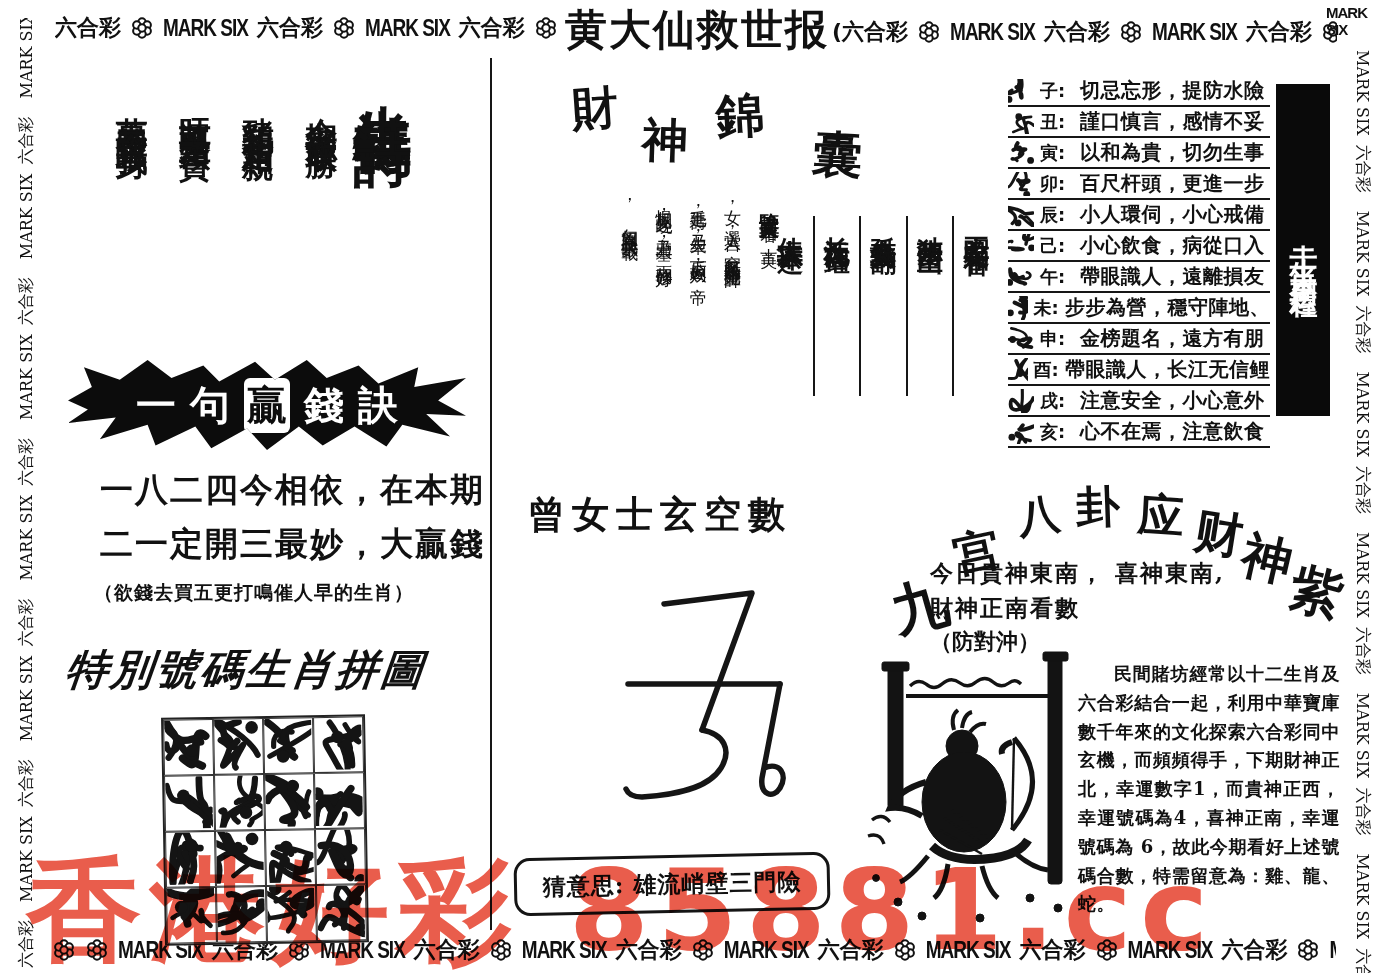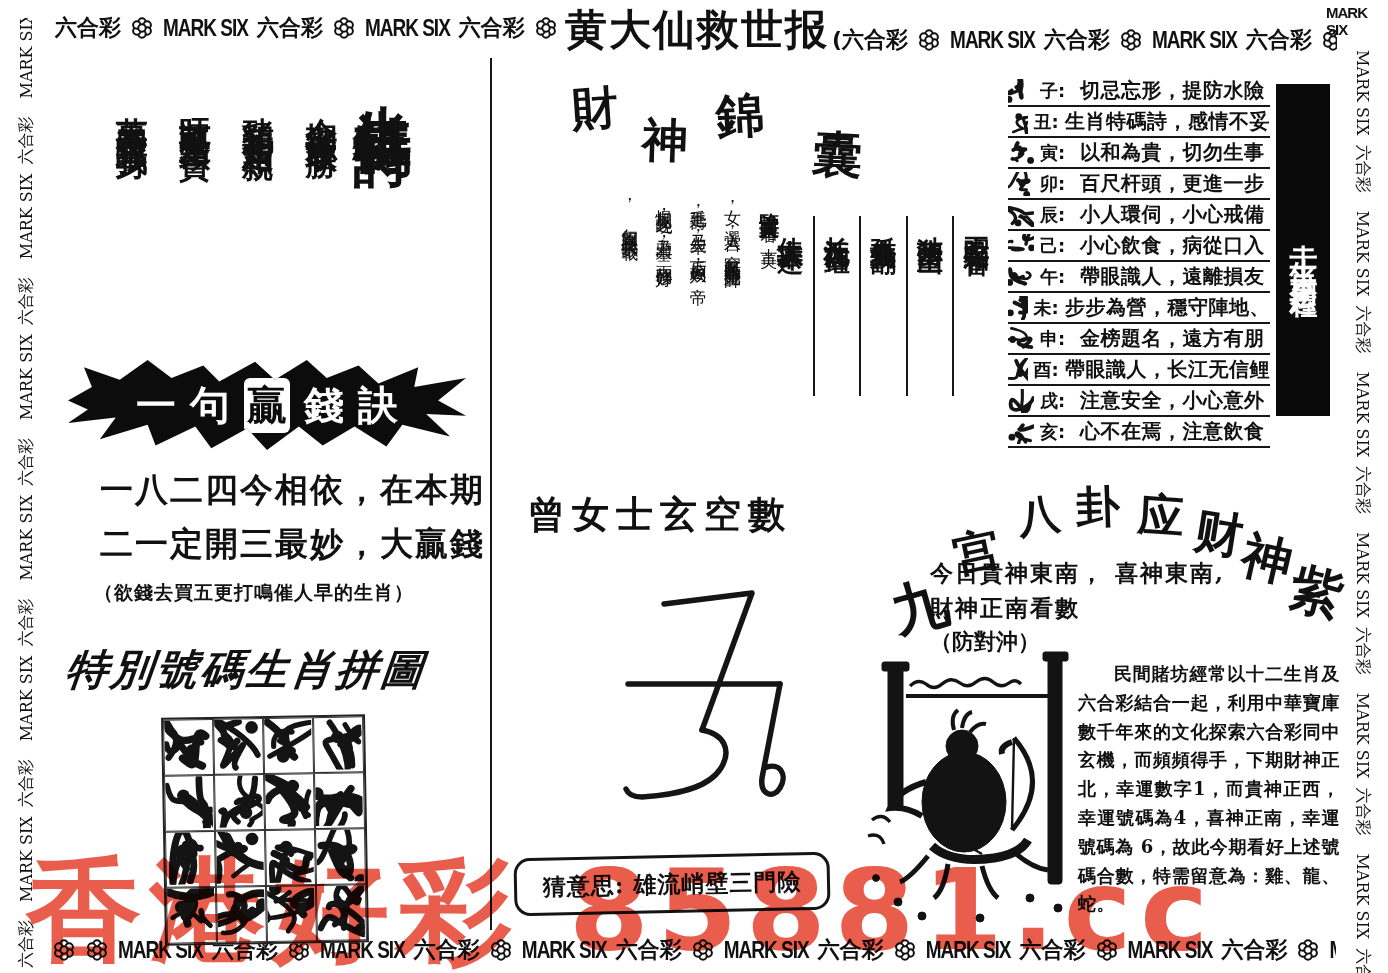--- a/index.html
+++ b/index.html
@@ -7,21 +7,21 @@
         font-family:"DejaVu Serif","Liberation Serif",serif;color:#111;}
 
   
   .strip{position:absolute;display:flex;align-items:center;gap:9px;white-space:nowrap;
          overflow:hidden;height:40px;}
   .strip .cjk{font-family:"DejaVu Sans","Liberation Sans",sans-serif;font-weight:800;font-size:22px;}
   .strip .lat{font-family:"Liberation Sans","DejaVu Sans",sans-serif;font-weight:700;font-size:19px;
               letter-spacing:-1px;transform:scaleY(1.25);display:inline-block;}
   .strip svg{flex:0 0 auto;}
   #strip-top-left{left:55px;top:8px;width:505px;}
-  #strip-top-right{left:832px;top:20px;width:505px;}
+  #strip-top-right{left:832px;top:12px;width:505px;}
   #strip-bottom{left:52px;top:930px;width:1284px;}
   .vstrip{position:absolute;display:flex;align-items:center;gap:9px;white-space:nowrap;
           overflow:hidden;width:950px;height:42px;}
   #strip-left{left:5px;top:968px;transform:rotate(-90deg);transform-origin:top left;}
   #strip-right{left:1384px;top:32px;transform:rotate(90deg);transform-origin:top left;}
   .corner-lat{position:absolute;left:1326px;top:4px;font-family:"Liberation Sans",sans-serif;
               font-weight:700;font-size:15px;letter-spacing:-1px;}
 
   .masthead{position:absolute;left:565px;top:2px;font-family:"DejaVu Sans","Liberation Sans",sans-serif;
             font-weight:900;font-size:42px;letter-spacing:2px;}
@@ -550,21 +550,21 @@
         <span class="branch">子:</span>
         <span class="fortune">切忌忘形，提防水險</span>
       </div>
       <div class="zrow">
         <svg width="26" height="24">
           <path d="M 17.3 7.7 C 12.8 7.5, 18.0 13.4, 19.4 23.6 S 11.2 2.5, 25.7 15.4" fill="none" stroke="#141414" stroke-width="3.2" stroke-linecap="round"></path>
           <path d="M 5.3 21.9 C 18.2 16.4, 16.4 20.7, 11.4 16.3 S 8.0 7.6, 23.1 6.8" fill="none" stroke="#141414" stroke-width="2.7" stroke-linecap="round"></path>
           <circle cx="10.8" cy="6.7" r="3.4" fill="#141414"></circle>
         </svg>
         <span class="branch">丑:</span>
-        <span class="fortune">生肖特碼詩，感情不妥</span>
+        <span class="fortune">謹口慎言，感情不妥</span>
       </div>
       <div class="zrow">
         <svg width="26" height="24">
           <path d="M 11.2 13.7 C 11.9 7.7, 19.8 12.4, 10.2 16.7 S 3.7 14.5, 9.1 19.7" fill="none" stroke="#141414" stroke-width="3.0" stroke-linecap="round"></path>
           <path d="M 5.4 8.9 C 17.7 1.6, 7.9 12.8, 15.6 9.2 S 2.2 12.9, 9.6 2.1" fill="none" stroke="#141414" stroke-width="4.0" stroke-linecap="round"></path>
           <circle cx="22.6" cy="19.4" r="3.4" fill="#141414"></circle>
         </svg>
         <span class="branch">寅:</span>
         <span class="fortune">以和為貴，切勿生事</span>
       </div>

